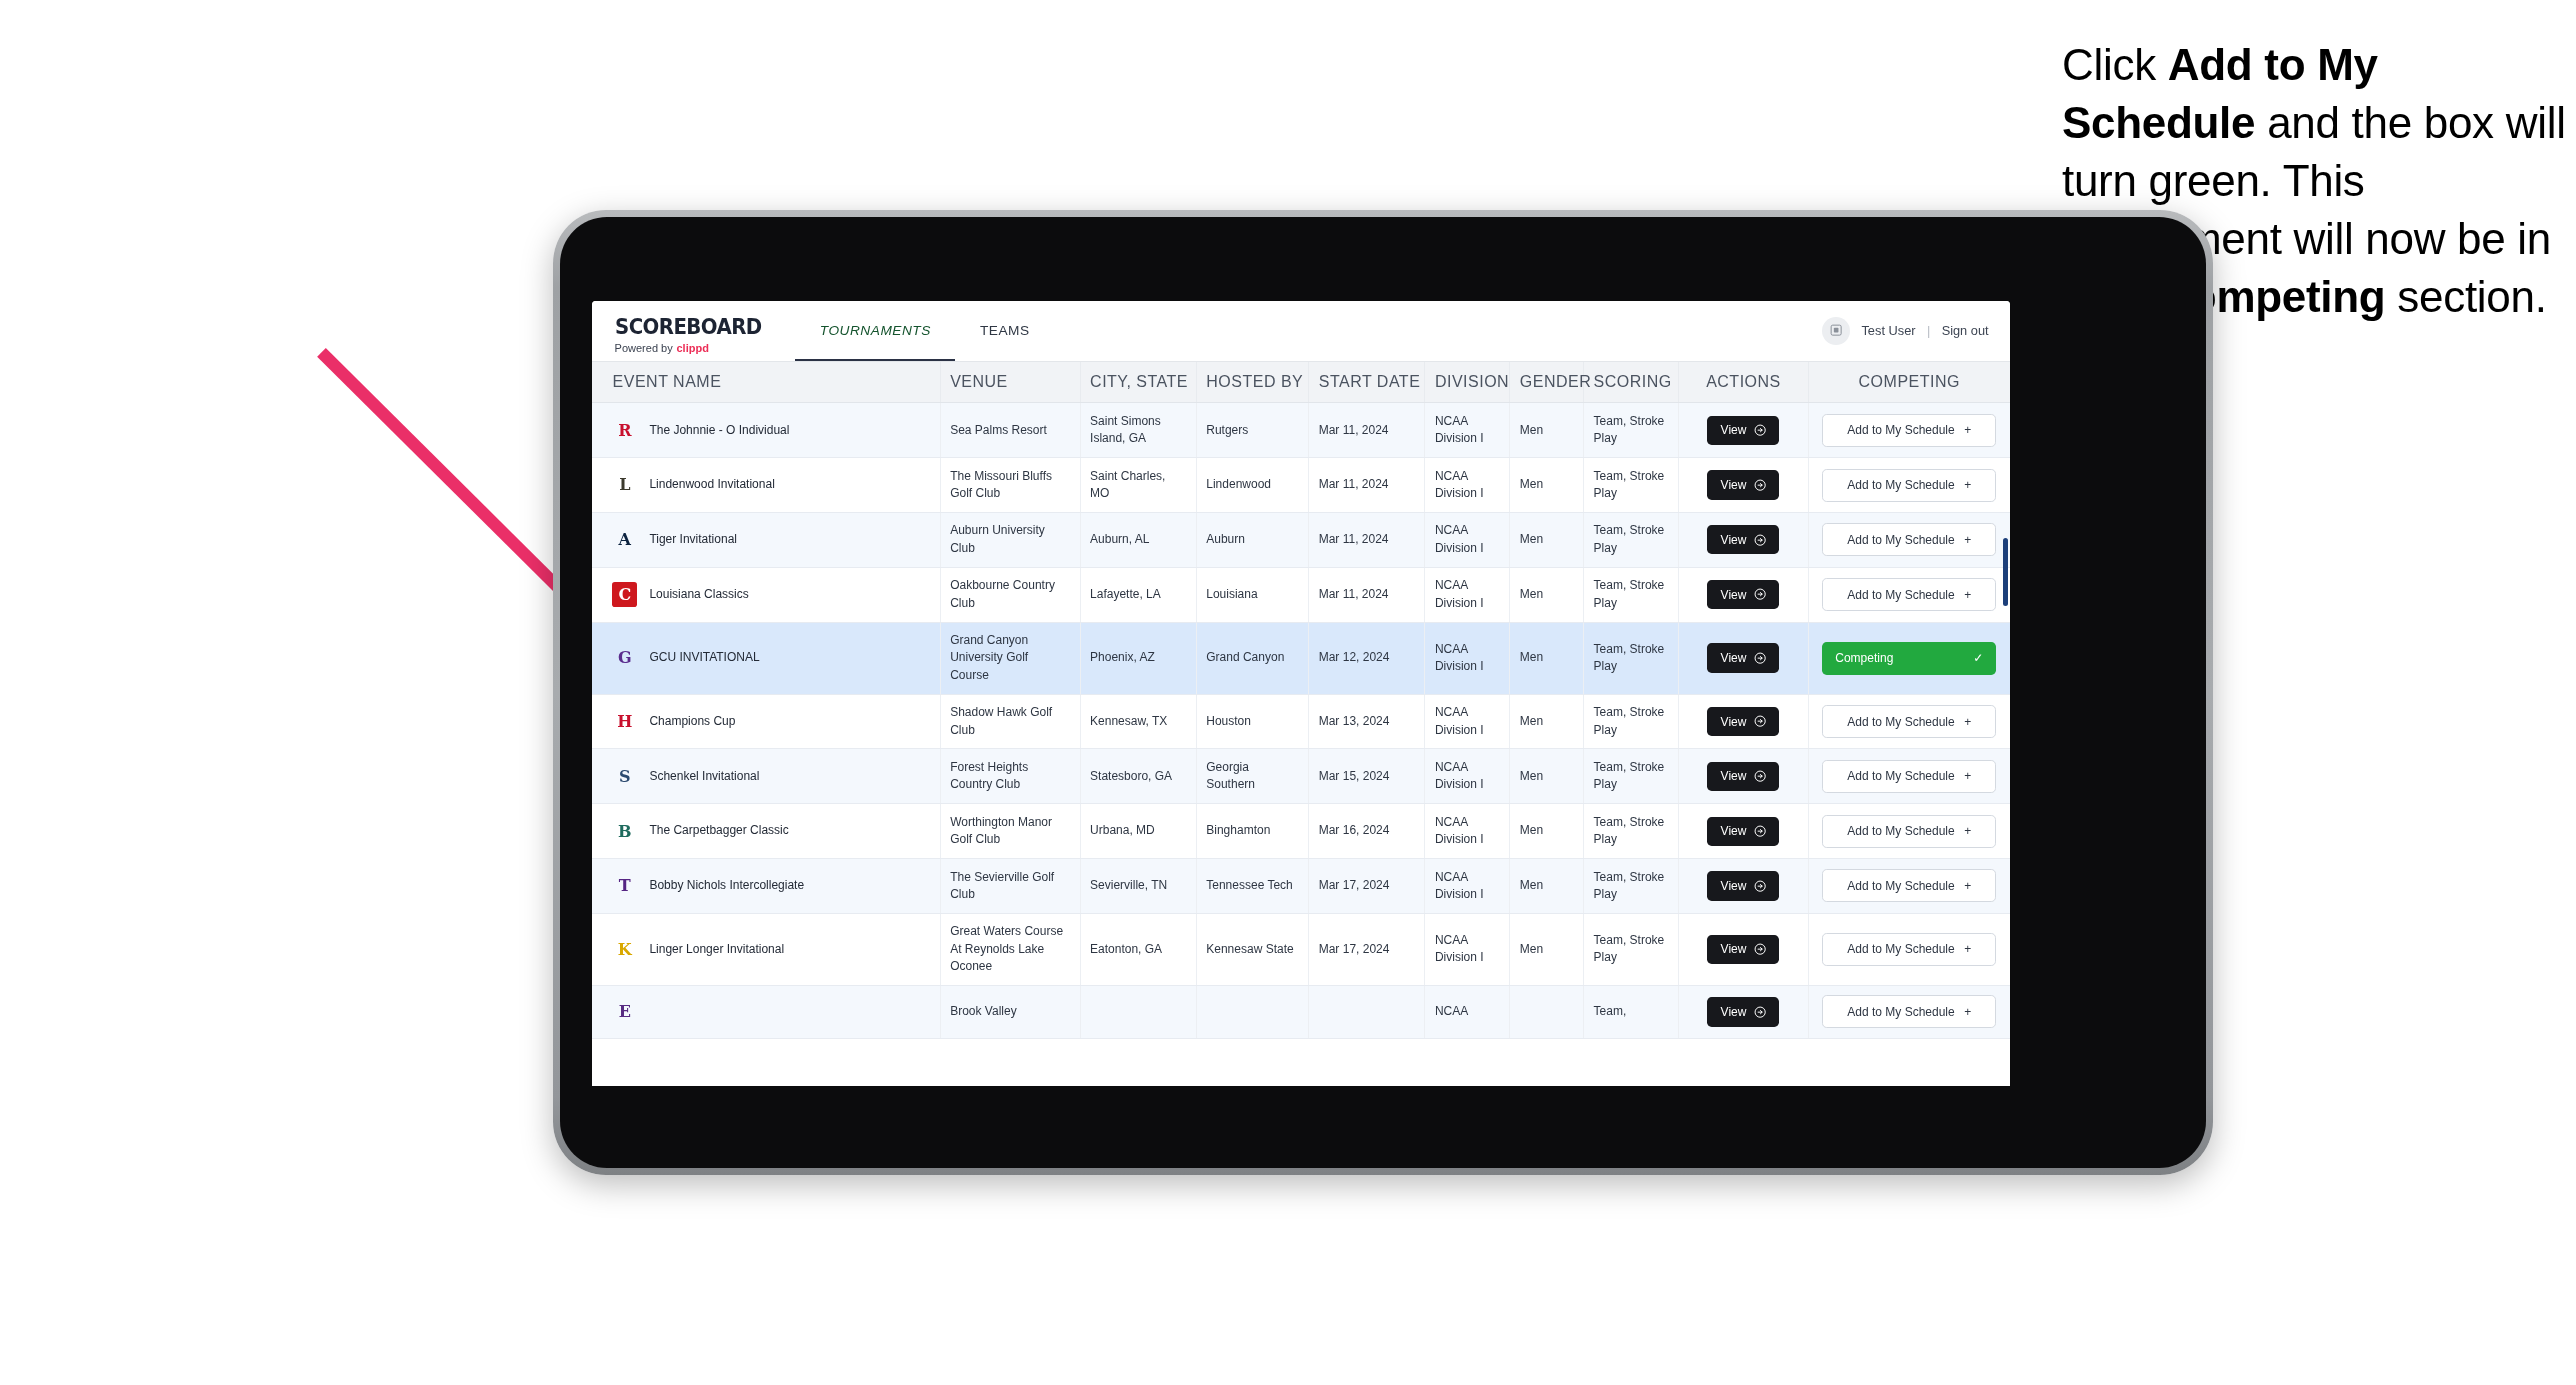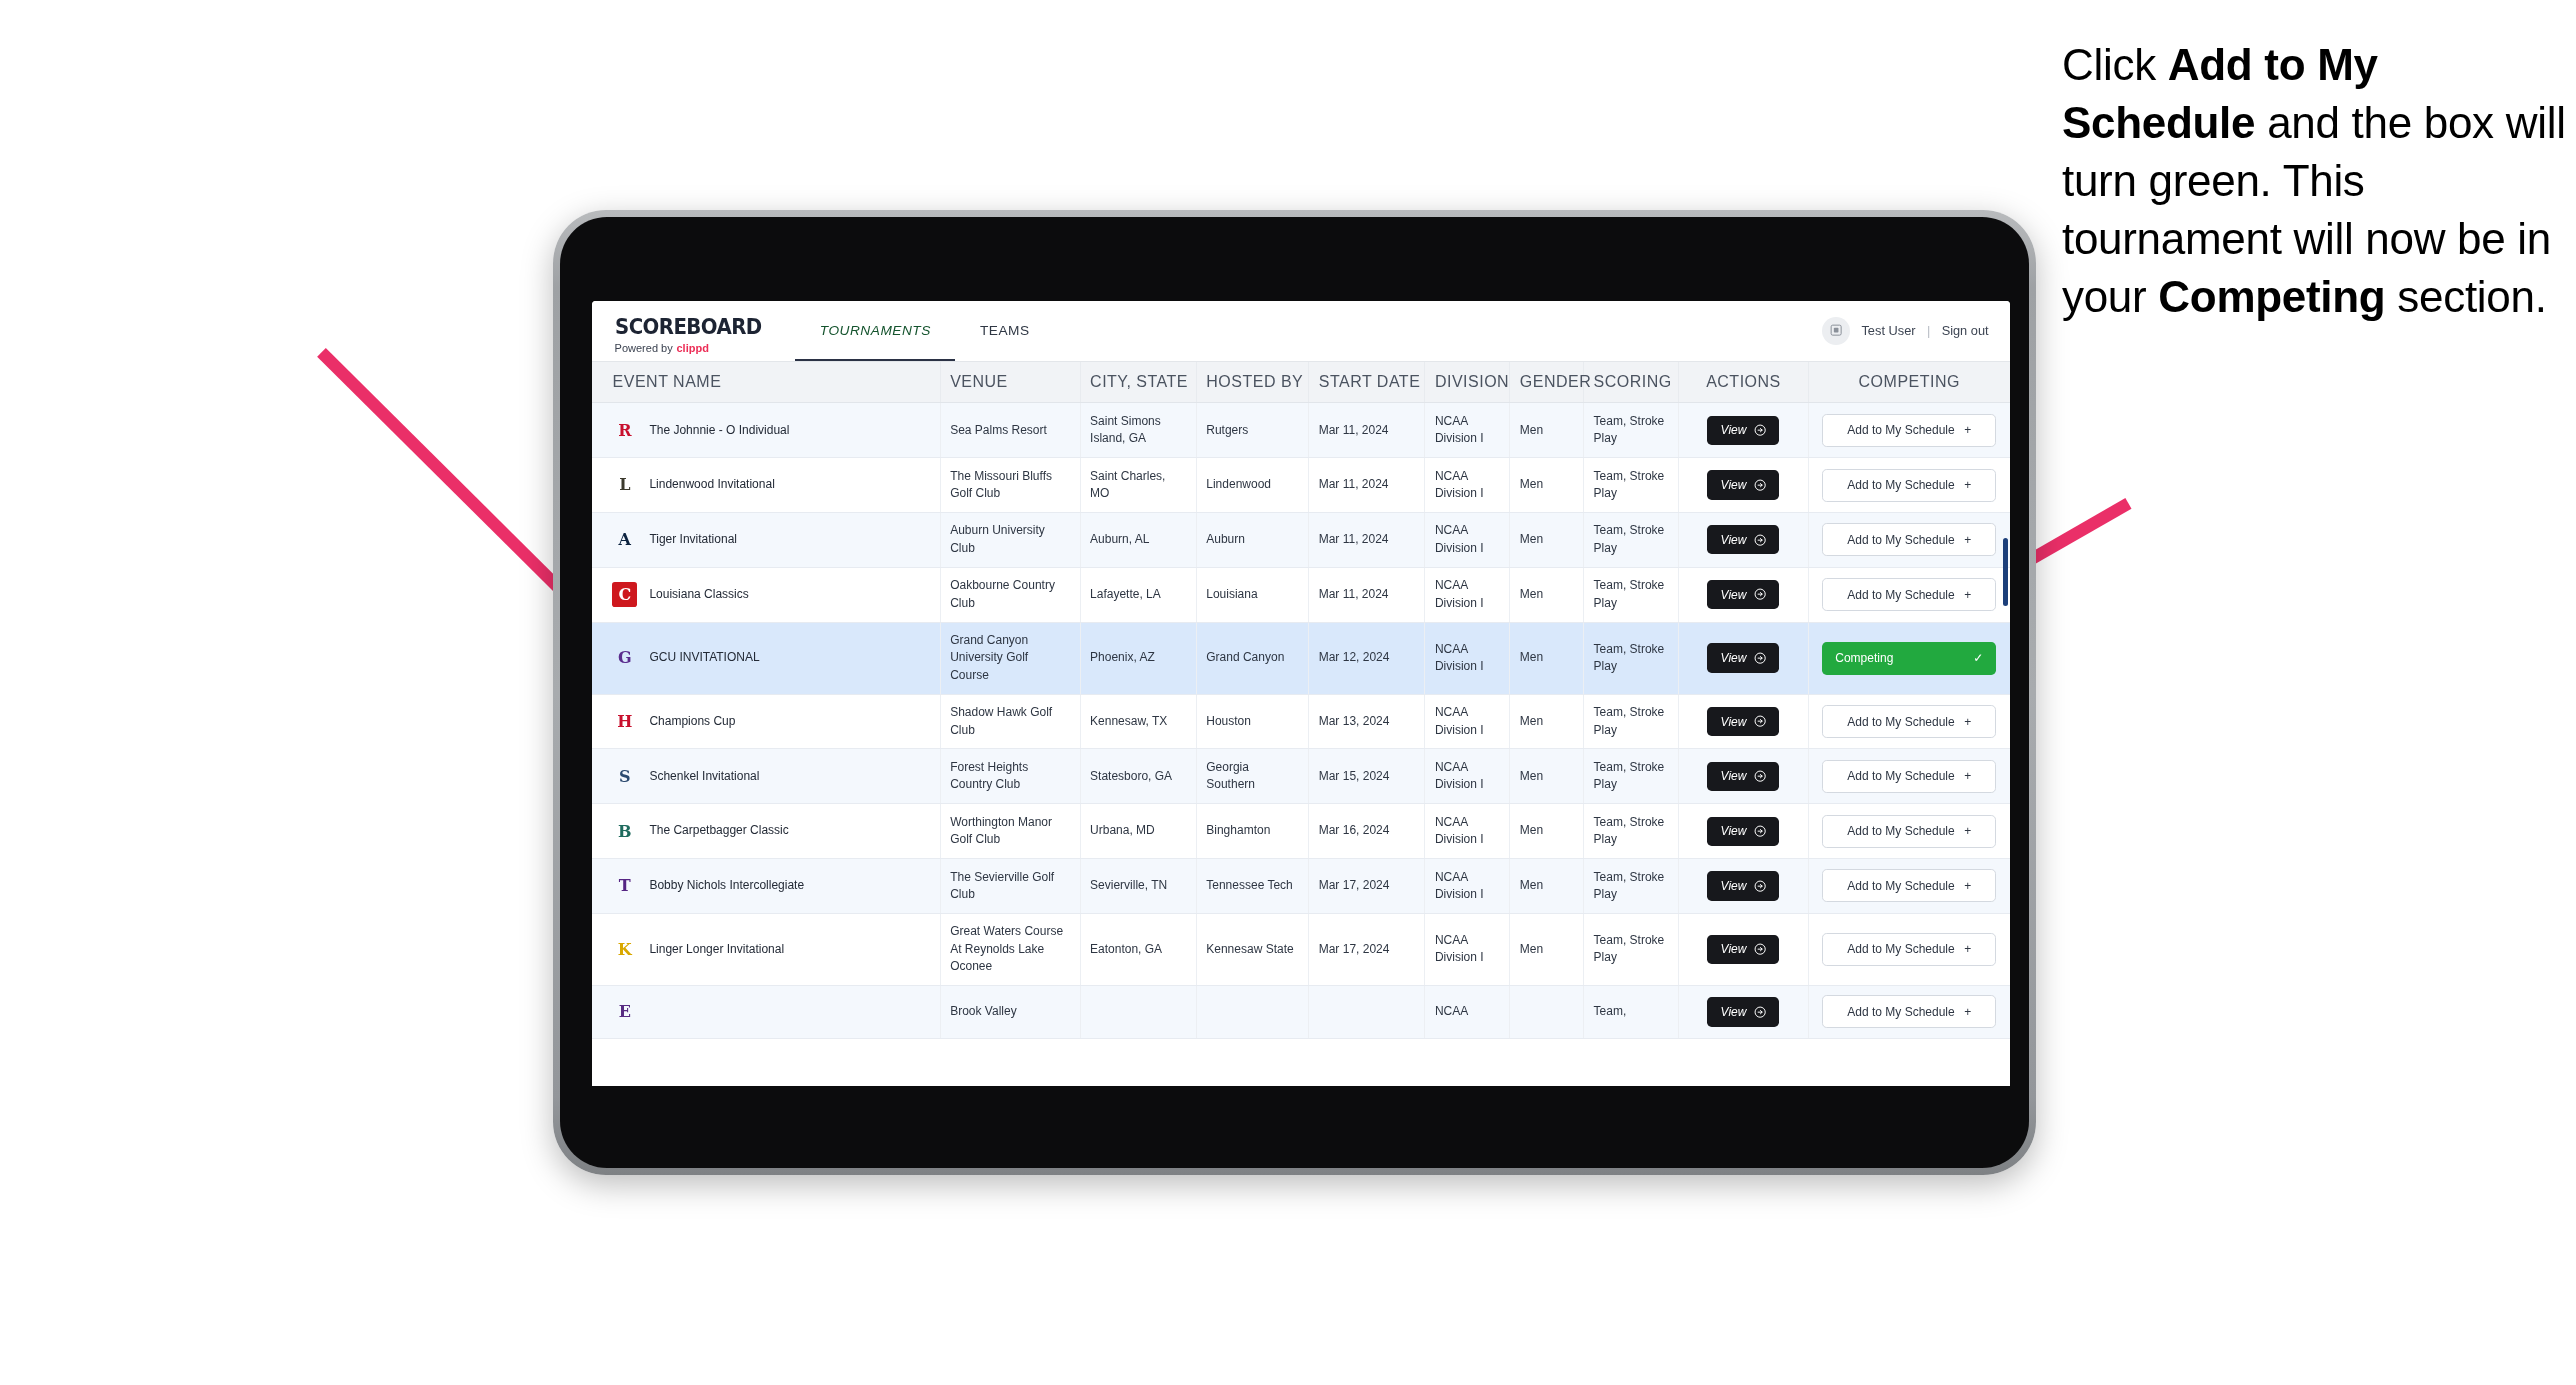--- a/index.html
+++ b/index.html
@@ -35,21 +35,21 @@
   
   .arrow-svg { position: absolute; overflow: visible; pointer-events: none; }
   #arrow-left-to-table  { left: 312px;  top: 341px;  width: 322px; height: 322px; }
   #arrow-right-to-badge { left: 1845px; top: 492px;  width: 293px; height: 170px; }
 
   
   #tablet-device {
     position: absolute;
     left: 553px;
     top: 210px;
-    width: 1483px;
+    width: 1660px;
     height: 965px;
     background: linear-gradient(180deg,#b9bbbd 0%,#9ea1a4 8%,#a8abae 50%,#93969a 92%,#7e8184 100%);
     border-radius: 53px;
     padding: 6.6px;
     box-shadow: 0 9.5px 32px rgba(0,0,0,0.26);
   }
   #tablet-screen-bezel {
     position: relative;
     width: 100%;
     height: 100%;
@@ -215,21 +215,20 @@
     align-items: center;
     gap: 7.6px;
     background: #17181c;
     color: #ffffff;
     border: none;
     border-radius: 4.7px;
     padding: 7.6px 13.2px;
     font-size: 12px;
     cursor: pointer;
     font-family: "Liberation Sans", sans-serif;
-    font-style: italic;
   }
   .btn-add {
     display: flex;
     align-items: center;
     justify-content: center;
     gap: 9.5px;
     width: 100%;
     background: #ffffff;
     color: #2e3643;
     border: 0.9px solid #d4d9e0;

